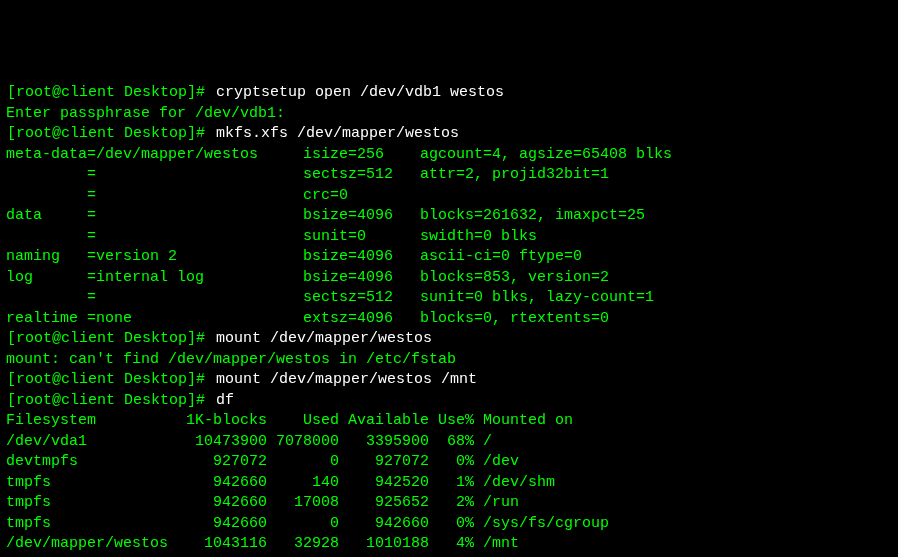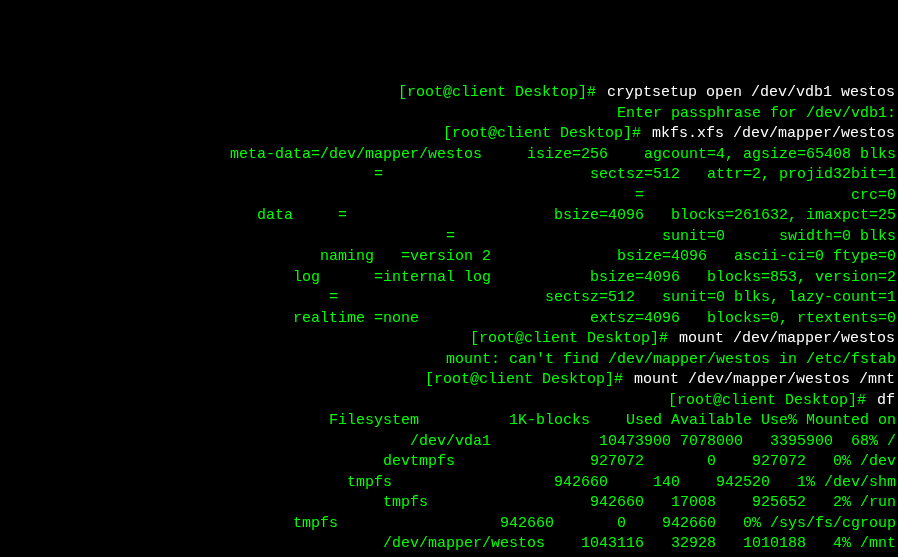--- a/index.html
+++ b/index.html
@@ -1,19 +1,18 @@
 <!DOCTYPE html>
 <html><head>
   <meta charset="utf-8">
   <style>
     * {
       margin: 1px;
       padding: 0;
       box-sizing: border-box;
-      text-align: right;
     }
     body {
       background: #000000;
       color: #00ff00;
       font-family: "Courier New", monospace;
       font-size: 15px;
       line-height: 1.3;
       padding: 2px;
       white-space: pre;
       width: 898px;

